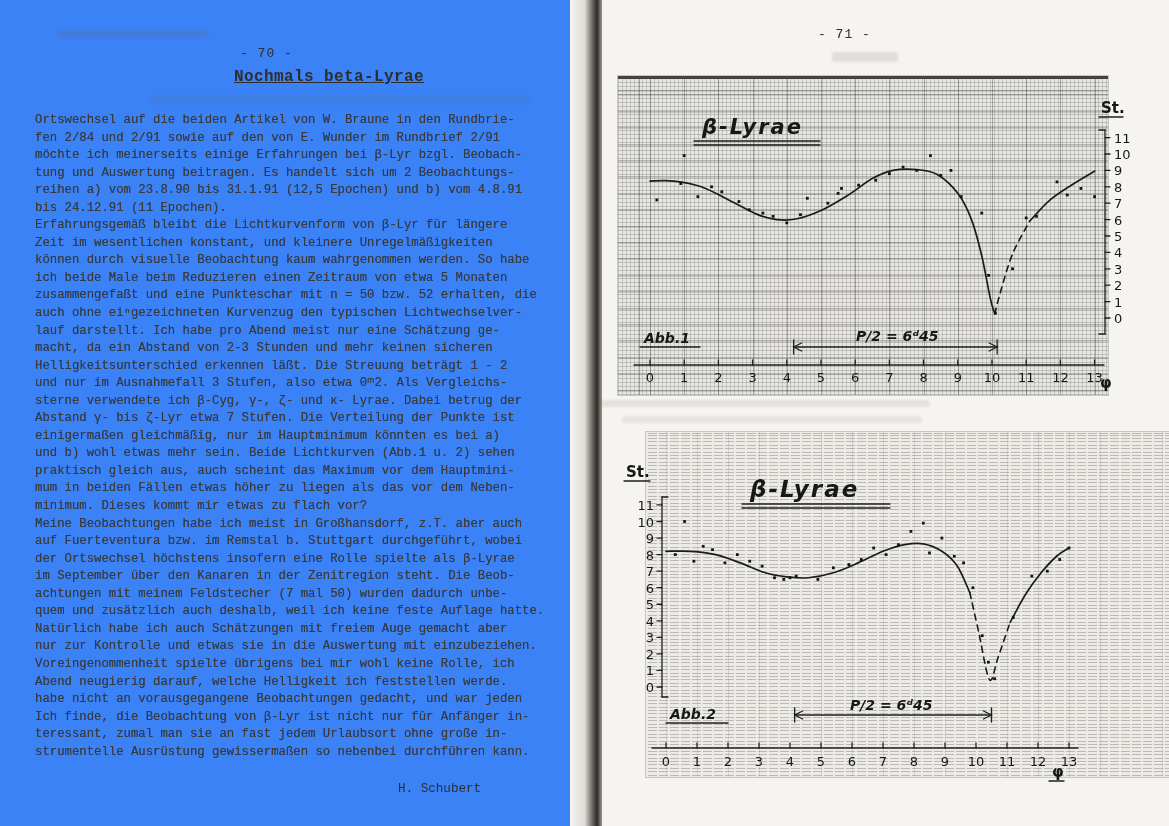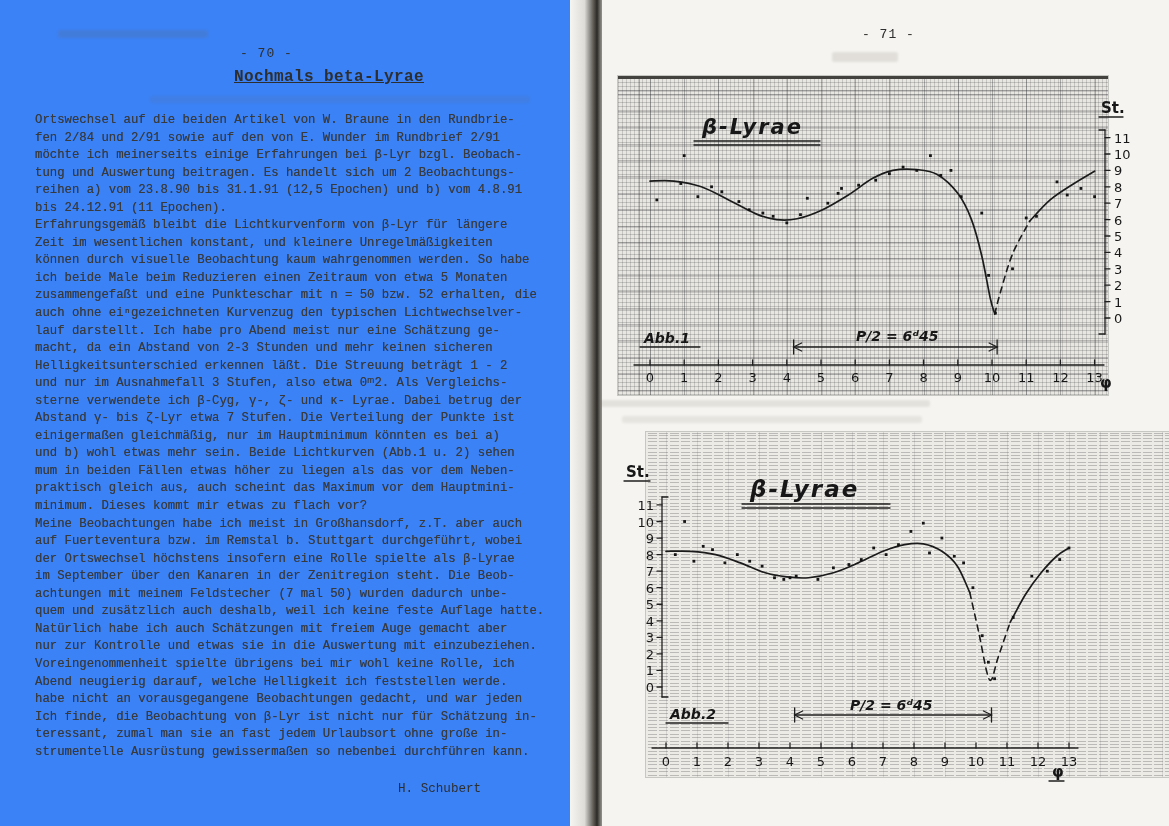--- a/index.html
+++ b/index.html
@@ -86,47 +86,47 @@
         <div class="tline">zusammengefaßt und eine Punkteschar mit n = 50 bzw. 52 erhalten, die</div>
         <div class="tline">auch ohne eiⁿgezeichneten Kurvenzug den typischen Lichtwechselver-</div>
         <div class="tline">lauf darstellt. Ich habe pro Abend meist nur eine Schätzung ge-</div>
         <div class="tline">macht, da ein Abstand von 2-3 Stunden und mehr keinen sicheren</div>
         <div class="tline">Helligkeitsunterschied erkennen läßt. Die Streuung beträgt 1 - 2</div>
         <div class="tline">und nur im Ausnahmefall 3 Stufen, also etwa 0ᵐ2. Als Vergleichs-</div>
         <div class="tline">sterne verwendete ich β-Cyg, γ-, ζ- und κ- Lyrae. Dabei betrug der</div>
         <div class="tline">Abstand γ- bis ζ-Lyr etwa 7 Stufen. Die Verteilung der Punkte ist</div>
         <div class="tline">einigermaßen gleichmäßig, nur im Hauptminimum könnten es bei a)</div>
         <div class="tline">und b) wohl etwas mehr sein. Beide Lichtkurven (Abb.1 u. 2) sehen</div>
+        <div class="tline">praktisch gleich aus, auch scheint das Maximum vor dem Hauptmini-</div>
         <div class="tline">mum in beiden Fällen etwas höher zu liegen als das vor dem Neben-</div>
-        <div class="tline">praktisch gleich aus, auch scheint das Maximum vor dem Hauptmini-</div>
         <div class="tline">minimum. Dieses kommt mir etwas zu flach vor?</div>
         <div class="tline">Meine Beobachtungen habe ich meist in Großhansdorf, z.T. aber auch</div>
         <div class="tline">auf Fuerteventura bzw. im Remstal b. Stuttgart durchgeführt, wobei</div>
         <div class="tline">der Ortswechsel höchstens insofern eine Rolle spielte als β-Lyrae</div>
         <div class="tline">im September über den Kanaren in der Zenitregion steht. Die Beob-</div>
         <div class="tline">achtungen mit meinem Feldstecher (7 mal 50) wurden dadurch unbe-</div>
         <div class="tline">quem und zusätzlich auch deshalb, weil ich keine feste Auflage hatte.</div>
         <div class="tline">Natürlich habe ich auch Schätzungen mit freiem Auge gemacht aber</div>
         <div class="tline">nur zur Kontrolle und etwas sie in die Auswertung mit einzubeziehen.</div>
         <div class="tline">Voreingenommenheit spielte übrigens bei mir wohl keine Rolle, ich</div>
         <div class="tline">Abend neugierig darauf, welche Helligkeit ich feststellen werde.</div>
         <div class="tline">habe nicht an vorausgegangene Beobachtungen gedacht, und war jeden</div>
-        <div class="tline">Ich finde, die Beobachtung von β-Lyr ist nicht nur für Schätzung in-</div>
+        <div class="tline">Ich finde, die Beobachtung von β-Lyr ist nicht nur für Anfänger in-</div>
         <div class="tline">teressant, zumal man sie an fast jedem Urlaubsort ohne große in-</div>
         <div class="tline">strumentelle Ausrüstung gewissermaßen so nebenbei durchführen kann.</div>
       </div>
 
     <div class="signature" style="left:398px;top:782px;">H. Schubert</div>
   </div>
 
   <div class="gutter"></div>
 
   <div class="page-right"></div>
 
-  <div class="pagenum" style="left:818px;top:27px;margin-left:44px;">- 71 -</div>
+  <div class="pagenum" style="left:818px;top:27px;">- 71 -</div>
   <div class="bleed" style="left:832px;top:52px;width:66px;height:10px;opacity:.14;"></div>
   <div class="bleed" style="left:600px;top:400px;width:330px;height:7px;opacity:.12;"></div>
   <div class="bleed" style="left:622px;top:416px;width:300px;height:7px;opacity:.10;"></div>
 
   <div class="paper paper-abb1"></div>
   <div class="paper paper-abb2"></div>
 
   <svg class="chart-svg svg-abb1" viewBox="0 0 569 355">
       <g>
         <line x1="34" y1="295" x2="504" y2="295" class="ink"></line>

